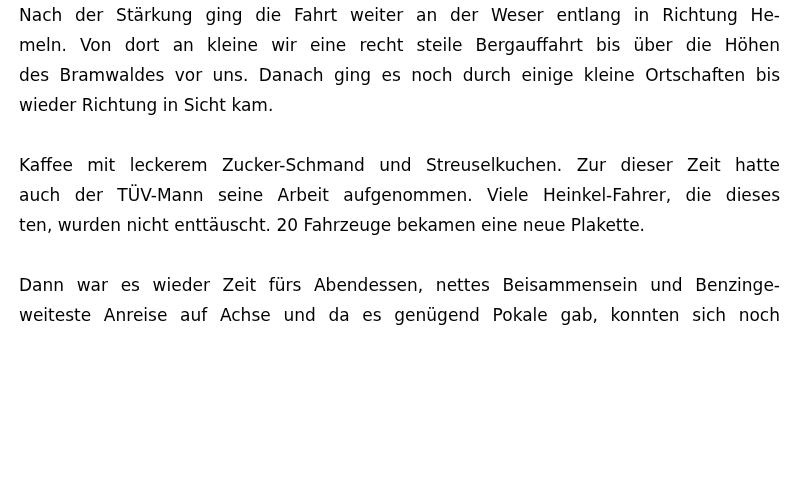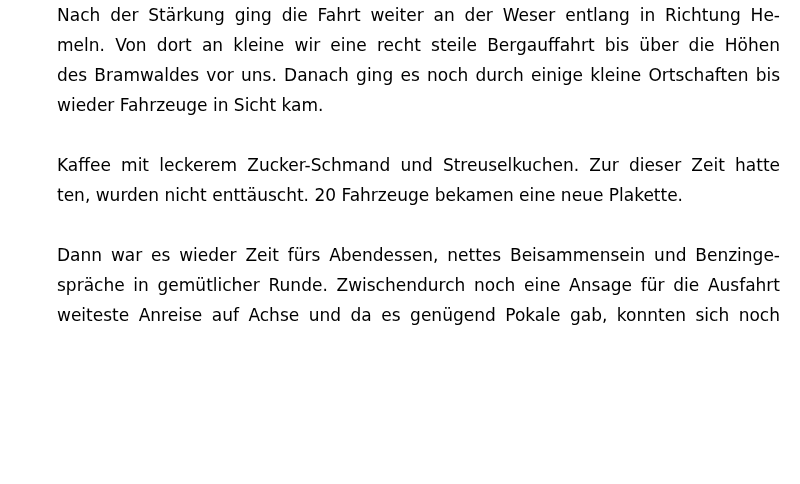--- a/index.html
+++ b/index.html
@@ -22,42 +22,41 @@
   .para {
     margin: 0 0 30px 0;
   }
   .para:last-child {
     margin-bottom: 0;
   }
   .line {
     text-align: justify;
     text-align-last: justify;
     white-space: normal;
-    margin-left: 38px;
   }
   .line.last {
     text-align-last: left;
   }
 </style>
 </head>
 <body>
 
 <div class="page">
 
   <div class="para">
     <div class="line">Nach der Stärkung ging die Fahrt weiter an der Weser entlang in Richtung He-</div>
     <div class="line">meln. Von dort an kleine wir eine recht steile Bergauffahrt bis über die Höhen</div>
     <div class="line">des Bramwaldes vor uns. Danach ging es noch durch einige kleine Ortschaften bis</div>
-    <div class="line last">wieder Fahrzeuge in Sicht kam.</div>
+    <div class="line last">wieder Richtung in Sicht kam.</div>
   </div>
 
   <div class="para">
     <div class="line">Kaffee mit leckerem Zucker-Schmand und Streuselkuchen. Zur dieser Zeit hatte</div>
+    <div class="line">auch der TÜV-Mann seine Arbeit aufgenommen. Viele Heinkel-Fahrer, die dieses</div>
     <div class="line last">ten, wurden nicht enttäuscht. 20 Fahrzeuge bekamen eine neue Plakette.</div>
   </div>
 
   <div class="para">
     <div class="line">Dann war es wieder Zeit fürs Abendessen, nettes Beisammensein und Benzinge-</div>
-    <div class="line">spräche in gemütlicher Runde. Zwischendurch noch eine Ansage für die Ausfahrt</div>
     <div class="line">weiteste Anreise auf Achse und da es genügend Pokale gab, konnten sich noch</div>
   </div>
 
 </div>
 
 </body></html>

